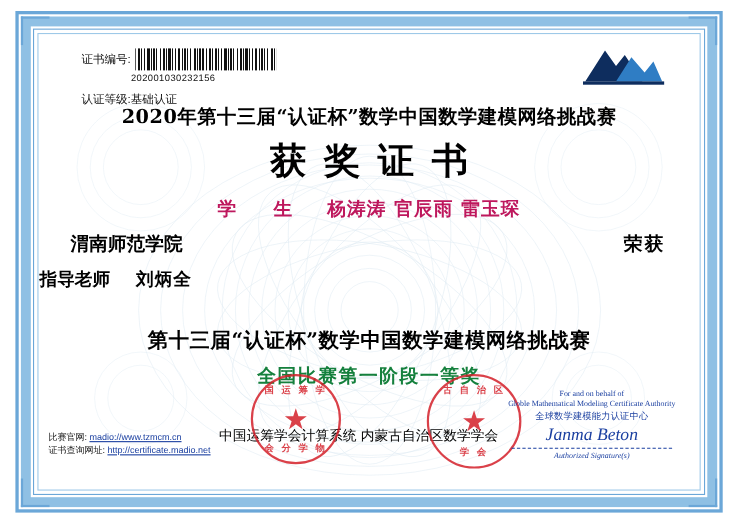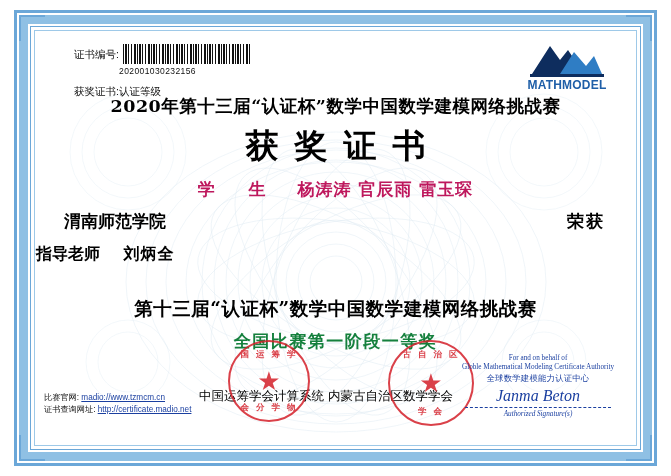--- a/index.html
+++ b/index.html
@@ -388,32 +388,31 @@
 
   <div class="content">
 
     <div class="hdr-left">
       <div class="hdr-row">
         <span class="hdr-label">证书编号:</span>
         <span class="barcode"></span>
       </div>
       <span class="barcode-num">202001030232156</span>
       <div class="hdr-row cert-level">
-        <span class="hdr-label">获奖证书:</span>
-        <span class="hdr-label">认证等级</span>
+        <span class="hdr-label">认证等级:</span>
+        <span class="hdr-label">基础认证</span>
       </div>
     </div>
 
     <div class="logo">
       <svg class="logo-mark" width="74" height="40" viewBox="0 0 74 40">
         <polygon points="2,34 20,6 30,20 38,10 54,34" fill="#0e2d5e"></polygon>
         <polygon points="30,34 44,12 56,26 64,16 72,34" fill="#2f7dc4"></polygon>
         <rect x="0" y="34" width="74" height="3" fill="#0e2d5e"></rect>
       </svg>
-      <span class="logo-text">MATHMODEL</span>
     </div>
 
     <div class="title-line1">2020年第十三届“认证杯”数学中国数学建模网络挑战赛</div>
     <div class="title-big">获奖证书</div>
 
     <div class="row-student">
       <span class="lbl">学 生</span>
       <span class="names">杨涛涛 官辰雨 雷玉琛</span>
     </div>
 

